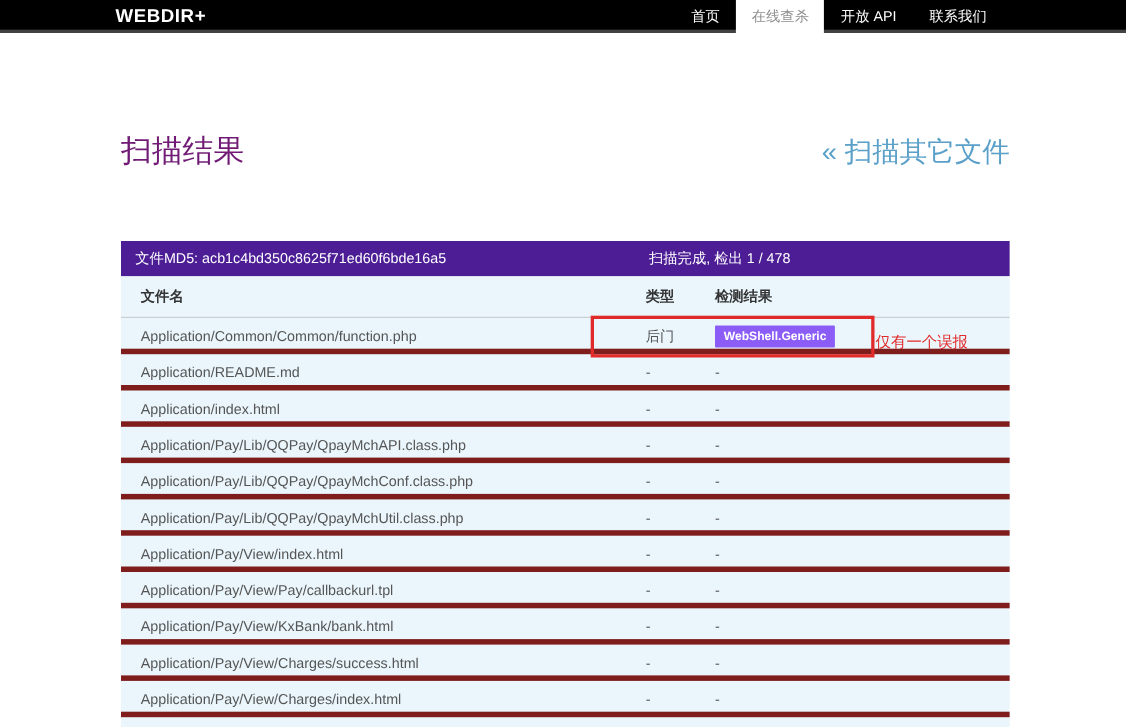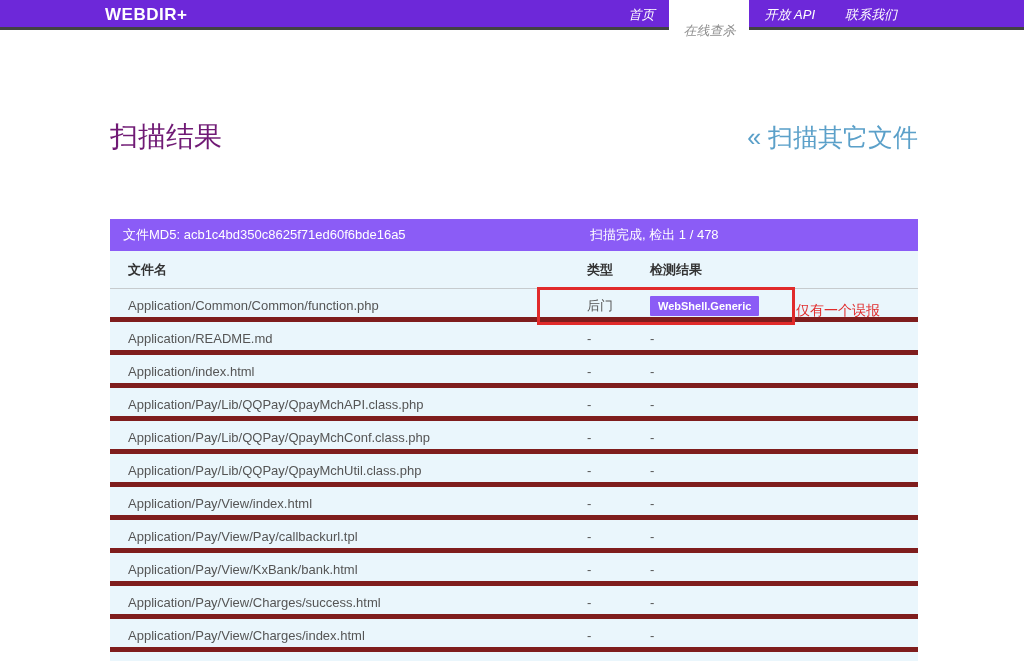--- a/index.html
+++ b/index.html
@@ -10,21 +10,21 @@
     font-family: "Liberation Sans", "DejaVu Sans", sans-serif;
     color: #555;
   }
 
   
   .navbar {
     position: absolute;
     top: 0; left: 0;
     width: 1024px;
     height: 30px;
-    background: #6d28d9;
+    background: #000000;
     border-bottom: 3px solid #424242;
   }
   .logo {
     position: absolute;
     left: 105px;
     top: 0;
     height: 30px;
     line-height: 30px;
     color: #ffffff;
     font-size: 17px;
@@ -41,26 +41,25 @@
   }
   .nav-item {
     display: block;
     height: 33px;
     line-height: 30px;
     padding: 0 15px;
     color: #ffffff;
     font-size: 13px;
     text-decoration: none;
     white-space: nowrap;
-    font-style: italic;
   }
   .nav-item.active {
     background: #ffffff;
     color: #8f8f8f;
-    padding: 16px 14px;
+    padding: 0 14px;
   }
 
   
   .content {
     position: absolute;
     left: 110px;
     top: 0;
     width: 808px;
   }
   .heading-row {
@@ -88,21 +87,21 @@
   .scan-table {
     position: absolute;
     top: 219px;
     left: 0;
     width: 808px;
     height: 442px;
     overflow: hidden;
   }
   .scan-bar {
     height: 32px;
-    background: #8b5cf6;
+    background: #4c1d95;
     color: #ffffff;
     font-size: 13px;
     position: relative;
   }
   .scan-bar .md5 {
     position: absolute;
     left: 13px;
     top: 0;
     line-height: 32px;
   }

